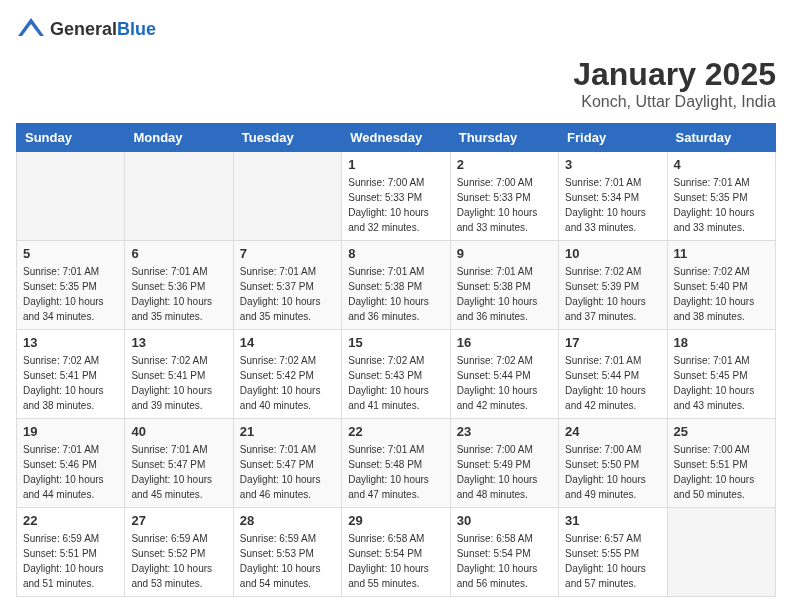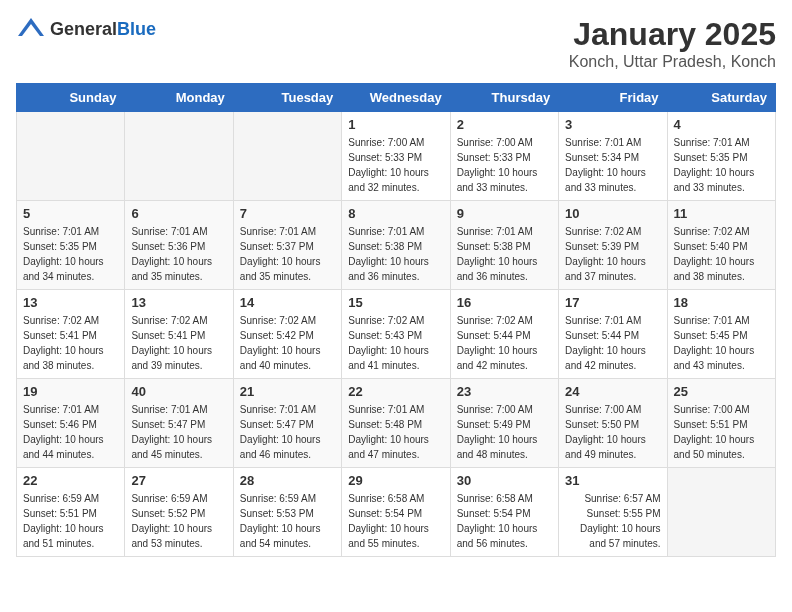--- a/index.html
+++ b/index.html
@@ -25,34 +25,35 @@
       width: 30px;
       height: 24px;
     }
     .title-block {
       text-align: right;
     }
     .title-month {
       font-size: 32px;
       font-weight: bold;
       color: #333;
+      margin-top: 40px;
     }
     .title-location {
       font-size: 16px;
       color: #555;
     }
     .calendar {
       width: 100%;
       border-collapse: collapse;
       border: 1px solid #ccc;
     }
     .calendar th {
       background-color: #2d6cc0;
       color: #fff;
-      text-align: right;
+      text-align: left;
       padding: 6px 8px;
       font-size: 13px;
       border: 1px solid #2d6cc0;
     }
     .calendar td {
       vertical-align: top;
       padding: 5px 6px;
       border: 1px solid #ddd;
       font-size: 11px;
       color: #333;
@@ -90,21 +91,21 @@
       <polygon points="15,8 24,20 6,20" fill="#fff"></polygon>
     </svg>
     <div>
       <div>
         <span style="font-size:18px;font-weight:bold;color:#333;">General</span><span style="font-size:18px;font-weight:bold;color:#1a6bbf;">Blue</span>
       </div>
     </div>
   </div>
   <div class="title-block">
     <div class="title-month">January 2025</div>
-    <div class="title-location">Konch, Uttar Pradesh, Konch</div>
+    <div class="title-location">Konch, Uttar Daylight, India</div>
   </div>
 </div>
 
 <table class="calendar">
   <thead>
     <tr>
       <th>Sunday</th>
       <th>Monday</th>
       <th>Tuesday</th>
       <th>Wednesday</th>
@@ -331,21 +332,21 @@
         </td>
         <td>
           <div class="day-number">30</div>
           <div class="day-info" style="white-space: pre-line;">Sunrise: 6:58 AM
 Sunset: 5:54 PM
 Daylight: 10 hours
 and 56 minutes.</div>
         </td>
         <td>
           <div class="day-number">31</div>
-          <div class="day-info" style="white-space: pre-line; text-align: right;">Sunrise: 6:57 AM
+          <div class="day-info" style="white-space: pre-line;">Sunrise: 6:57 AM
 Sunset: 5:55 PM
 Daylight: 10 hours
 and 57 minutes.</div>
         </td>
         <td class="empty-cell"></td>
       </tr>
     </tbody>
 </table>
 
 </body></html>

